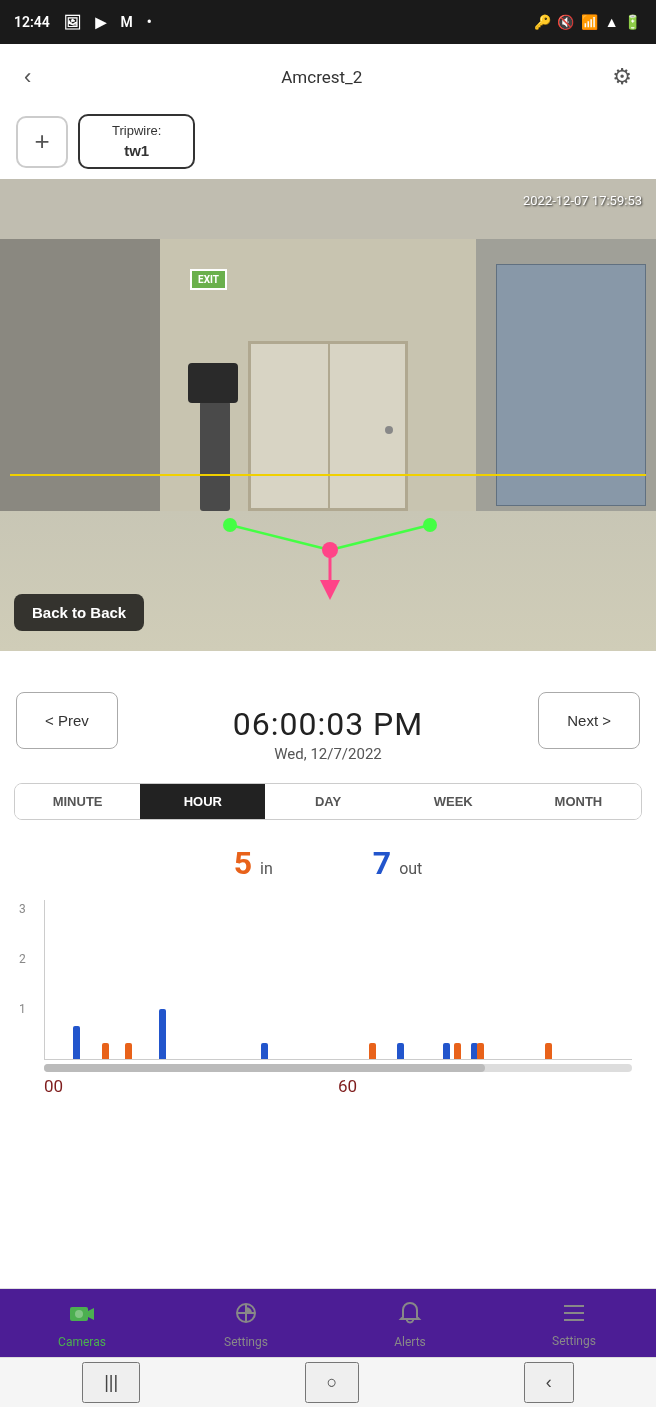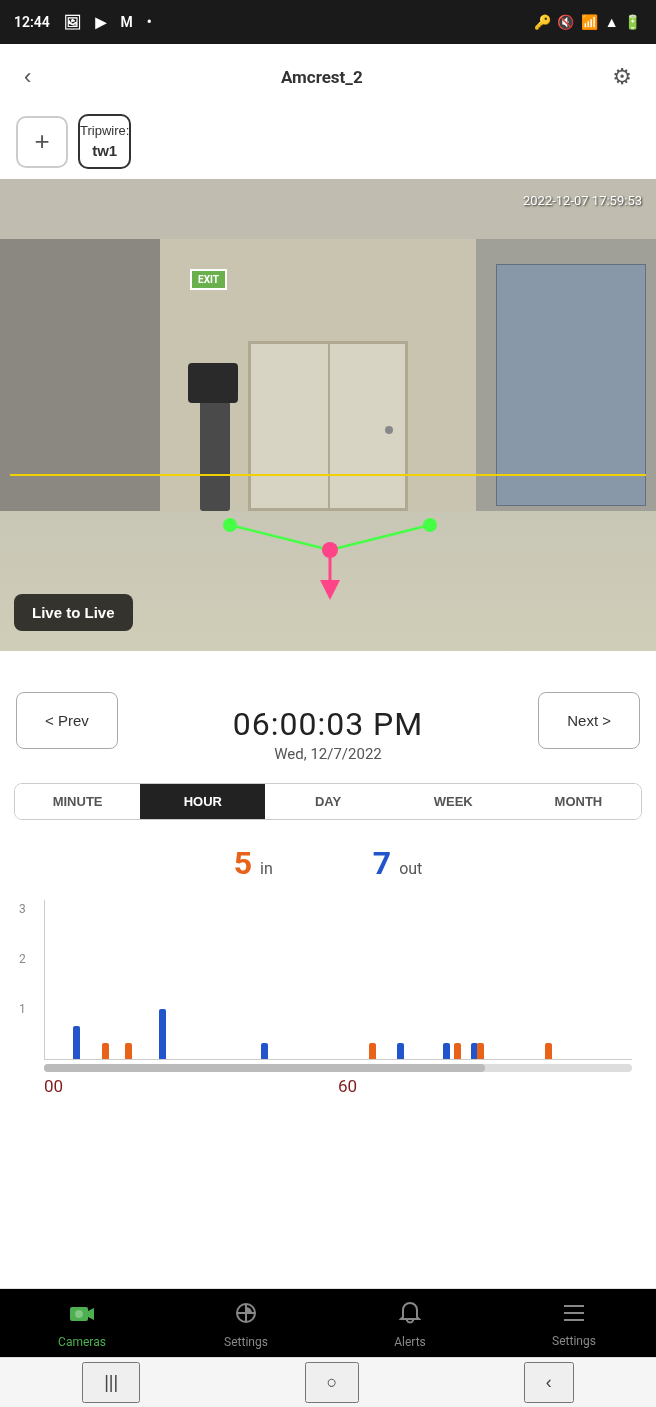--- a/index.html
+++ b/index.html
@@ -31,21 +31,21 @@
     .header {
       display: flex;
       align-items: center;
       justify-content: space-between;
       padding: 16px 20px 12px;
       background: #fff;
     }
     .header-title {
       font-size: 17px;
       color: #333;
-      font-weight: 700;
+      font-weight: 400;
     }
     .header-btn {
       background: none;
       border: none;
       cursor: pointer;
       font-size: 22px;
       color: #555;
       padding: 4px;
     }
 
@@ -64,21 +64,21 @@
       background: #fff;
       font-size: 26px;
       color: #555;
       cursor: pointer;
       display: flex; align-items: center; justify-content: center;
     }
     .tripwire-btn {
       border: 2px solid #333;
       border-radius: 10px;
       background: #fff;
-      padding: 6px 0;
+      padding: 6px 32px;
       cursor: pointer;
       text-align: center;
       line-height: 1.4;
     }
     .tripwire-label { font-size: 13px; color: #333; }
     .tripwire-value { font-size: 15px; font-weight: 600; color: #333; }
 
     
     .camera-view {
       position: relative;
@@ -347,21 +347,21 @@
       border-radius: 2px 2px 0 0;
     }
 
     
     .bottom-nav {
       display: flex;
       justify-content: space-around;
       align-items: center;
       padding: 12px 0 8px;
       border-top: 1px solid #e0e0e0;
-      background: #000000;
+      background: #4c1d95;
       position: fixed;
       bottom: 50px;
       left: 0;
       width: 656px;
     }
     .nav-item {
       display: flex;
       flex-direction: column;
       align-items: center;
       gap: 4px;
@@ -517,21 +517,21 @@
 
       <circle cx="330" cy="320" r="8" fill="#ff4488"></circle>
 
       <line x1="330" y1="320" x2="330" y2="355" stroke="#ff4488" stroke-width="3"></line>
       <polygon points="330,370 320,350 340,350" fill="#ff4488"></polygon>
     </svg>
 
     <div class="camera-timestamp">2022-12-07 17:59:53</div>
   </div>
 
-  <button class="back-live-btn">Live to Live</button>
+  <button class="back-live-btn">Back to Back</button>
 </div>
 
 <div class="playback-section">
   <div class="playback-nav">
     <button class="nav-btn">&lt; Prev</button>
     <div>
       <div class="playback-time">06:00:03 PM</div>
       <div class="playback-date">Wed, 12/7/2022</div>
     </div>
     <button class="nav-btn">Next &gt;</button>

